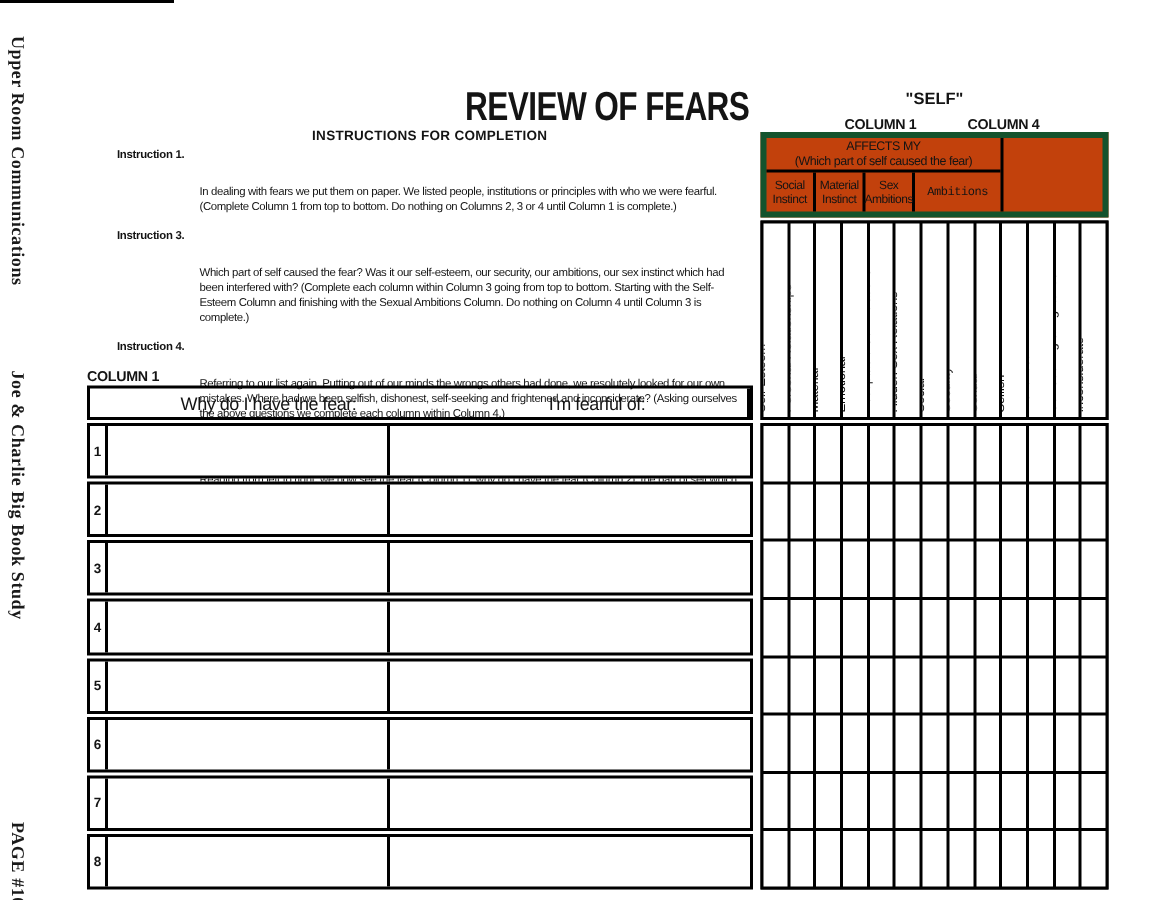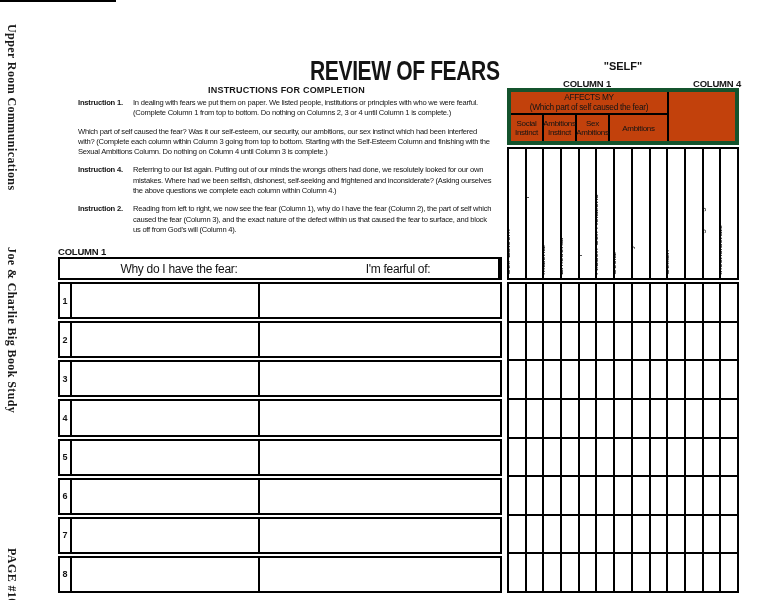--- a/index.html
+++ b/index.html
@@ -28,21 +28,21 @@
     position:absolute;left:288px;top:56px;width:200px;text-align:center;
     font-size:27px;font-weight:700;letter-spacing:-.5px;
     transform:scaleX(.78);transform-origin:center;white-space:nowrap;
   }
 
   
   .instr-wrap{position:absolute;left:78px;top:85px;width:417px;}
   .instr-head{font-size:9px;font-weight:700;text-align:center;letter-spacing:.2px;margin-bottom:3px;}
   .instr{display:flex;margin-bottom:8px;justify-content:space-between;}
   .instr-label{flex:0 0 55px;font-size:7.6px;font-weight:700;letter-spacing:-.2px;line-height:10.3px;}
-  .instr-text{flex:1;font-size:7.6px;line-height:10.3px;letter-spacing:-.25px;}
+  .instr-text{flex:1;font-size:7.6px;line-height:10.3px;letter-spacing:-.25px;margin-top:25px;}
 
   
   .c12label{position:absolute;top:246px;font-size:9.5px;font-weight:700;letter-spacing:-.2px;}
   .c1l{left:58px;width:204px;}
   .c2l{left:262px;width:240px;}
 
   
   .main-header{
     position:absolute;left:58px;top:257px;width:444px;height:23px;
     border:2px solid #000;box-sizing:border-box;display:flex;
@@ -60,35 +60,35 @@
     display:flex;align-items:center;justify-content:center;
     font-size:9px;font-weight:700;}
   .mrow-fear{width:188px;border-right:2px solid #000;box-sizing:border-box;}
   .mrow-why{flex:1;}
 
   
   .self-label{position:absolute;left:507px;top:60px;width:232px;text-align:center;
     font-size:11px;font-weight:700;letter-spacing:0;}
   .c34label{position:absolute;top:78px;font-size:9.5px;font-weight:700;text-align:center;letter-spacing:-.2px;}
   .c3l{left:507px;width:160px;}
-  .c4l{left:681px;width:72px;}
+  .c4l{left:633px;width:72px;}
 
   
   .rh-box{
     position:absolute;left:507px;top:88px;width:232px;height:57px;
     border:4px solid #14532d;box-sizing:border-box;display:flex;background:#c2410c;
   }
   .rh-left{width:156px;border-right:2px solid #000;display:flex;flex-direction:column;}
   .rh-affects{height:23px;border-bottom:2px solid #000;box-sizing:border-box;
     text-align:center;font-size:8.3px;line-height:9.6px;letter-spacing:-.3px;padding-top:1px;}
   .rh-groups{flex:1;display:flex;}
   .group-cell{width:33px;border-right:2px solid #000;box-sizing:border-box;
     text-align:center;font-size:8px;line-height:9px;letter-spacing:-.3px;
     display:flex;align-items:center;justify-content:center;padding:1px;}
-  .group-cell.amb{flex:1;border-right:none;width:auto;}
+  .group-cell.amb{flex:1;border-right:none;width:auto;font-family:Liberation Mono, monospace;}
   .rh-right{flex:1;padding:2px 1px 1px 3px;font-size:8px;line-height:9.6px;letter-spacing:-.3px;}
 
   
   .label-grid{
     position:absolute;left:507px;top:147px;width:232px;height:133px;
     display:grid;grid-template-columns:repeat(13,1fr);gap:2px;
     background:#000;border:2px solid #000;box-sizing:border-box;
   }
   .vcell{background:#fff;position:relative;overflow:hidden;}
   .vspan{
@@ -118,20 +118,21 @@
 
   <div class="title">REVIEW OF FEARS</div>
 
   <div class="instr-wrap">
     <div class="instr-head">INSTRUCTIONS FOR COMPLETION</div>
     <div class="instr">
       <div class="instr-label">Instruction 1.</div>
       <div class="instr-text">In dealing with fears we put them on paper. We listed people, institutions or principles with who we were fearful. (Complete Column 1 from top to bottom. Do nothing on Columns 2, 3 or 4 until Column 1 is complete.)</div>
     </div>
     <div class="instr">
+      <div class="instr-label">Instruction 3.</div>
       <div class="instr-text">Which part of self caused the fear? Was it our self-esteem, our security, our ambitions, our sex instinct which had been interfered with? (Complete each column within Column 3 going from top to bottom. Starting with the Self-Esteem Column and finishing with the Sexual Ambitions Column. Do nothing on Column 4 until Column 3 is complete.)</div>
     </div>
     <div class="instr">
       <div class="instr-label">Instruction 4.</div>
       <div class="instr-text">Referring to our list again. Putting out of our minds the wrongs others had done, we resolutely looked for our own mistakes. Where had we been selfish, dishonest, self-seeking and frightened and inconsiderate? (Asking ourselves the above questions we complete each column within Column 4.)</div>
     </div>
     <div class="instr">
       <div class="instr-label">Instruction 2.</div>
       <div class="instr-text">Reading from left to right, we now see the fear (Column 1), why do I have the fear (Column 2), the part of self which caused the fear (Column 3), and the exact nature of the defect within us that caused the fear to surface, and block us off from God's will (Column 4).</div>
     </div>
@@ -192,21 +193,21 @@
   <div class="c34label c4l">COLUMN 4</div>
 
   <div class="rh-box">
     <div class="rh-left">
       <div class="rh-affects">
         <div>AFFECTS MY</div>
         <div>(Which part of self caused the fear)</div>
       </div>
       <div class="rh-groups" id="group-row">
           <div class="group-cell">Social Instinct</div>
-          <div class="group-cell">Ambitions Instinct</div>
+          <div class="group-cell">Material Instinct</div>
           <div class="group-cell">Sex Ambitions</div>
           <div class="group-cell amb">Ambitions</div>
         </div>
     </div>
   </div>
 
   <div class="label-grid" id="label-grid">
       <div class="vcell">
         <span class="vspan">Self-Esteem</span>
       </div>

